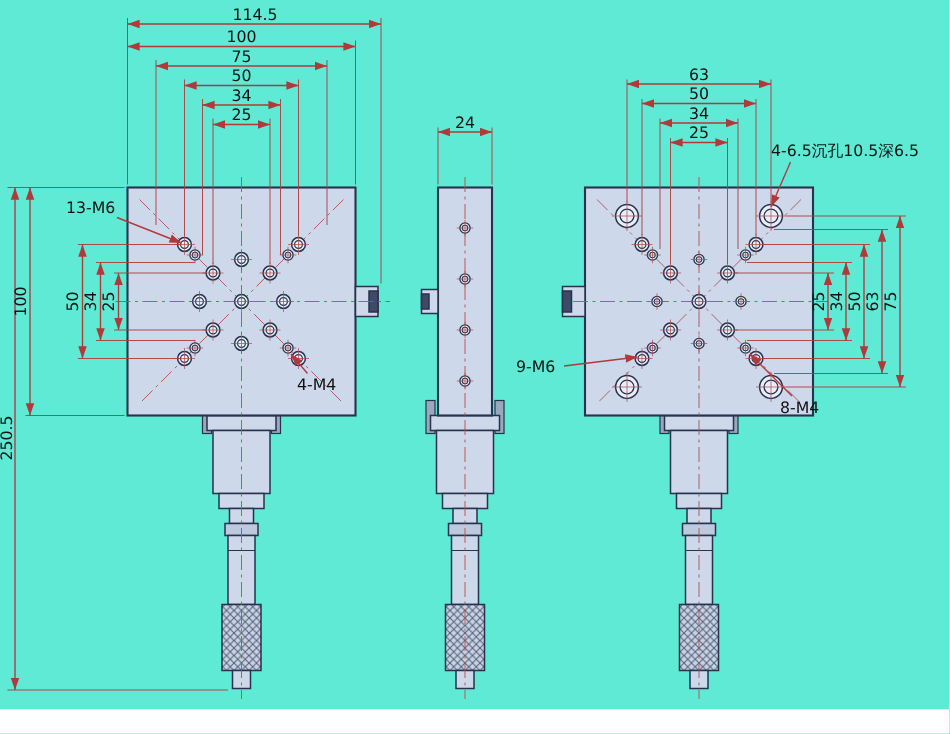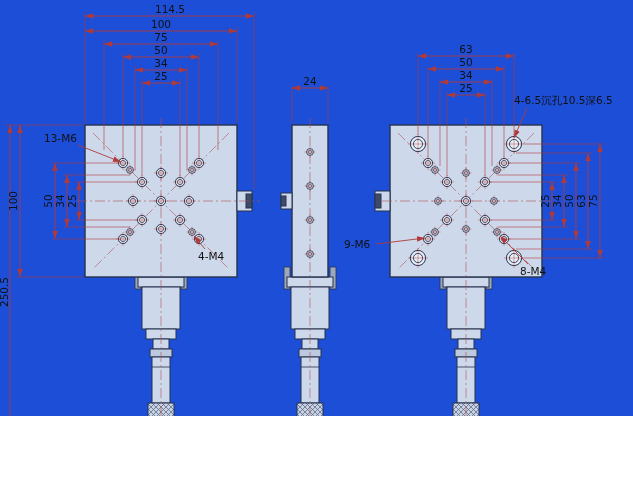--- a/index.html
+++ b/index.html
@@ -1,16 +1,16 @@
 <!DOCTYPE html>
 <html><head>
 <meta charset="utf-8">
 <style>
   html,body{margin:0;padding:0;background:#ffffff;}
-  .stage{width:633px;height:416px;position:relative;background:#1d4ed8;overflow:hidden;}
+  .stage{width:633px;height:473px;position:relative;background:#5eead4;overflow:hidden;}
   svg text{font-family:"DejaVu Sans", sans-serif;font-size:10.5px;fill:#111;}
   svg text.dimtext{text-anchor:middle;}
   svg text.lbl{text-anchor:start;}
   .dim{stroke:#b03a3a;stroke-width:0.9;fill:none;}
   .ext{stroke:#b03a3a;stroke-width:0.6;fill:none;}
   .cl{stroke:#b05050;stroke-width:0.6;fill:none;stroke-dasharray:10 3 2 3;}
   .edge{stroke:#26324e;stroke-width:1.4;fill:#cdd8ea;}
   .edge2{stroke:#26324e;stroke-width:1;fill:#cdd8ea;}
   .darkfill{stroke:#26324e;stroke-width:1;fill:#3e4a66;}
   .grayfill{stroke:#26324e;stroke-width:0.8;fill:#9aa7bd;}

